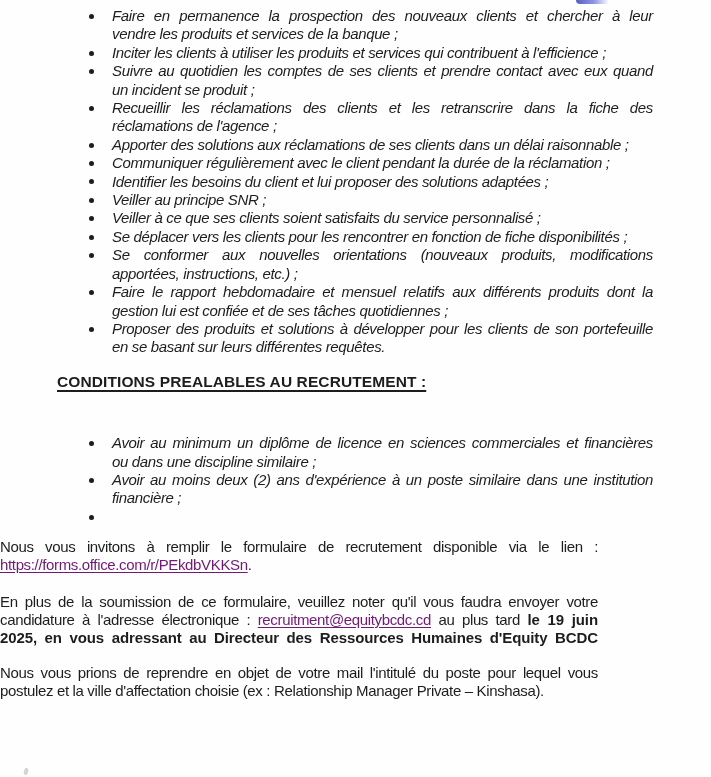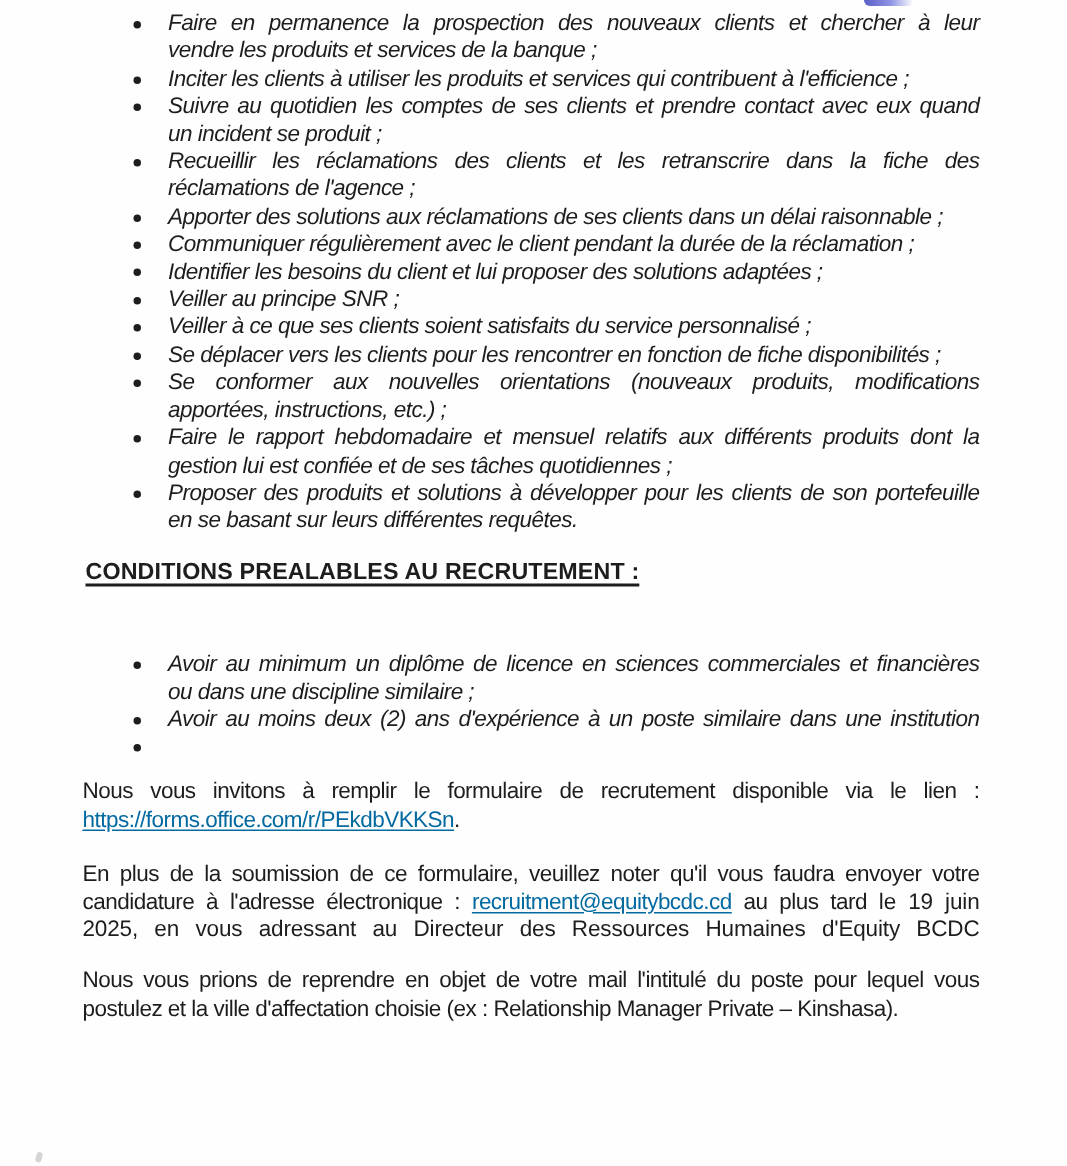--- a/index.html
+++ b/index.html
@@ -64,33 +64,32 @@
   .heading {
     margin: 16px 0 0 57px;
     font-weight: 700;
     font-size: 15.5px;
     letter-spacing: 0.1px;
     text-decoration: underline;
     text-decoration-thickness: 1.6px;
     text-underline-offset: 3px;
   }
   .para {
-    margin-left: 55px;
     width: 598px;
   }
   .p1 { margin-top: 30px; }
   .p2 { margin-top: 18px; }
   .p3 { margin-top: 16px; }
   .lnk {
     text-decoration: underline;
     text-underline-offset: 2px;
-    color: #0369a1;
+    color: #701a75;
     cursor: pointer;
   }
-  .b { font-weight: 400; letter-spacing: -0.1px; }
+  .b { font-weight: 700; letter-spacing: -0.1px; }
 </style>
 </head>
 <body>
 
 <div class="page">
 
   <div class="stamp"></div>
 
   <ul class="blist first">
     <li>
@@ -157,20 +156,21 @@
 
   <ul class="blist" style="margin-top:43px">
     <li>
       <span class="bullet"></span>
       <span class="ln j">Avoir au minimum un diplôme de licence en sciences commerciales et financières</span>
       <span class="ln">ou dans une discipline similaire ;</span>
     </li>
     <li>
       <span class="bullet"></span>
       <span class="ln j">Avoir au moins deux (2) ans d'expérience à un poste similaire dans une institution</span>
+      <span class="ln">financière ;</span>
     </li>
     <li>
       <span class="bullet"></span>
     </li>
   </ul>
 
   <div class="para p1">
     <span class="ln j">Nous vous invitons à remplir le formulaire de recrutement disponible via le lien :</span>
     <span class="ln"><span class="lnk">https://forms.office.com/r/PEkdbVKKSn</span><span>.</span></span>
   </div>

